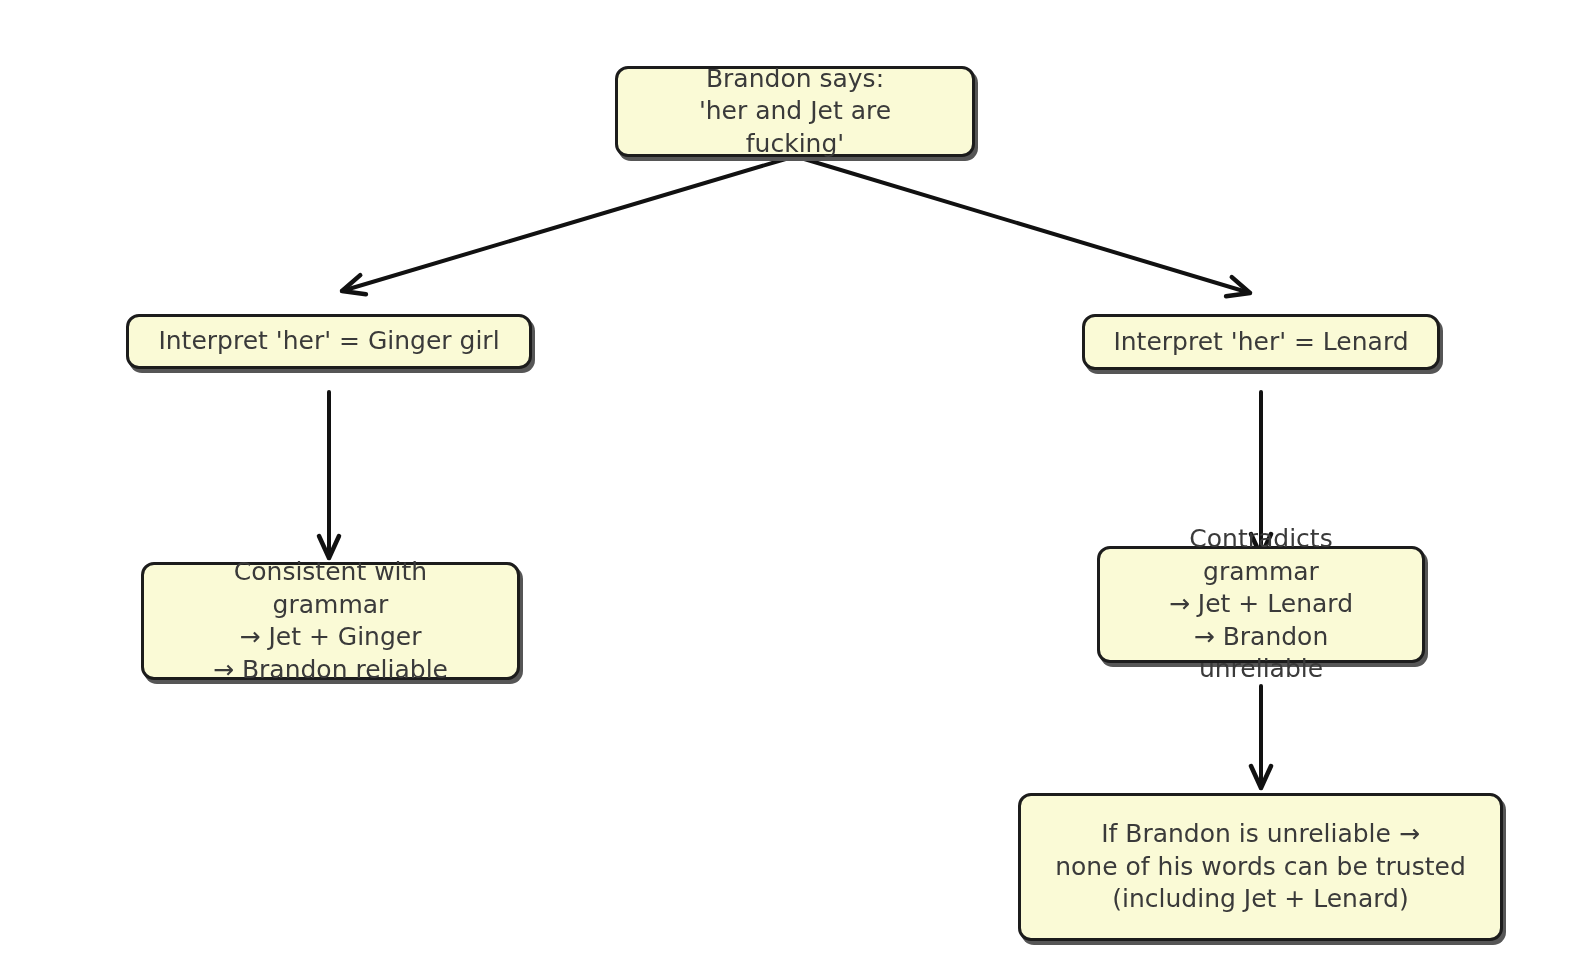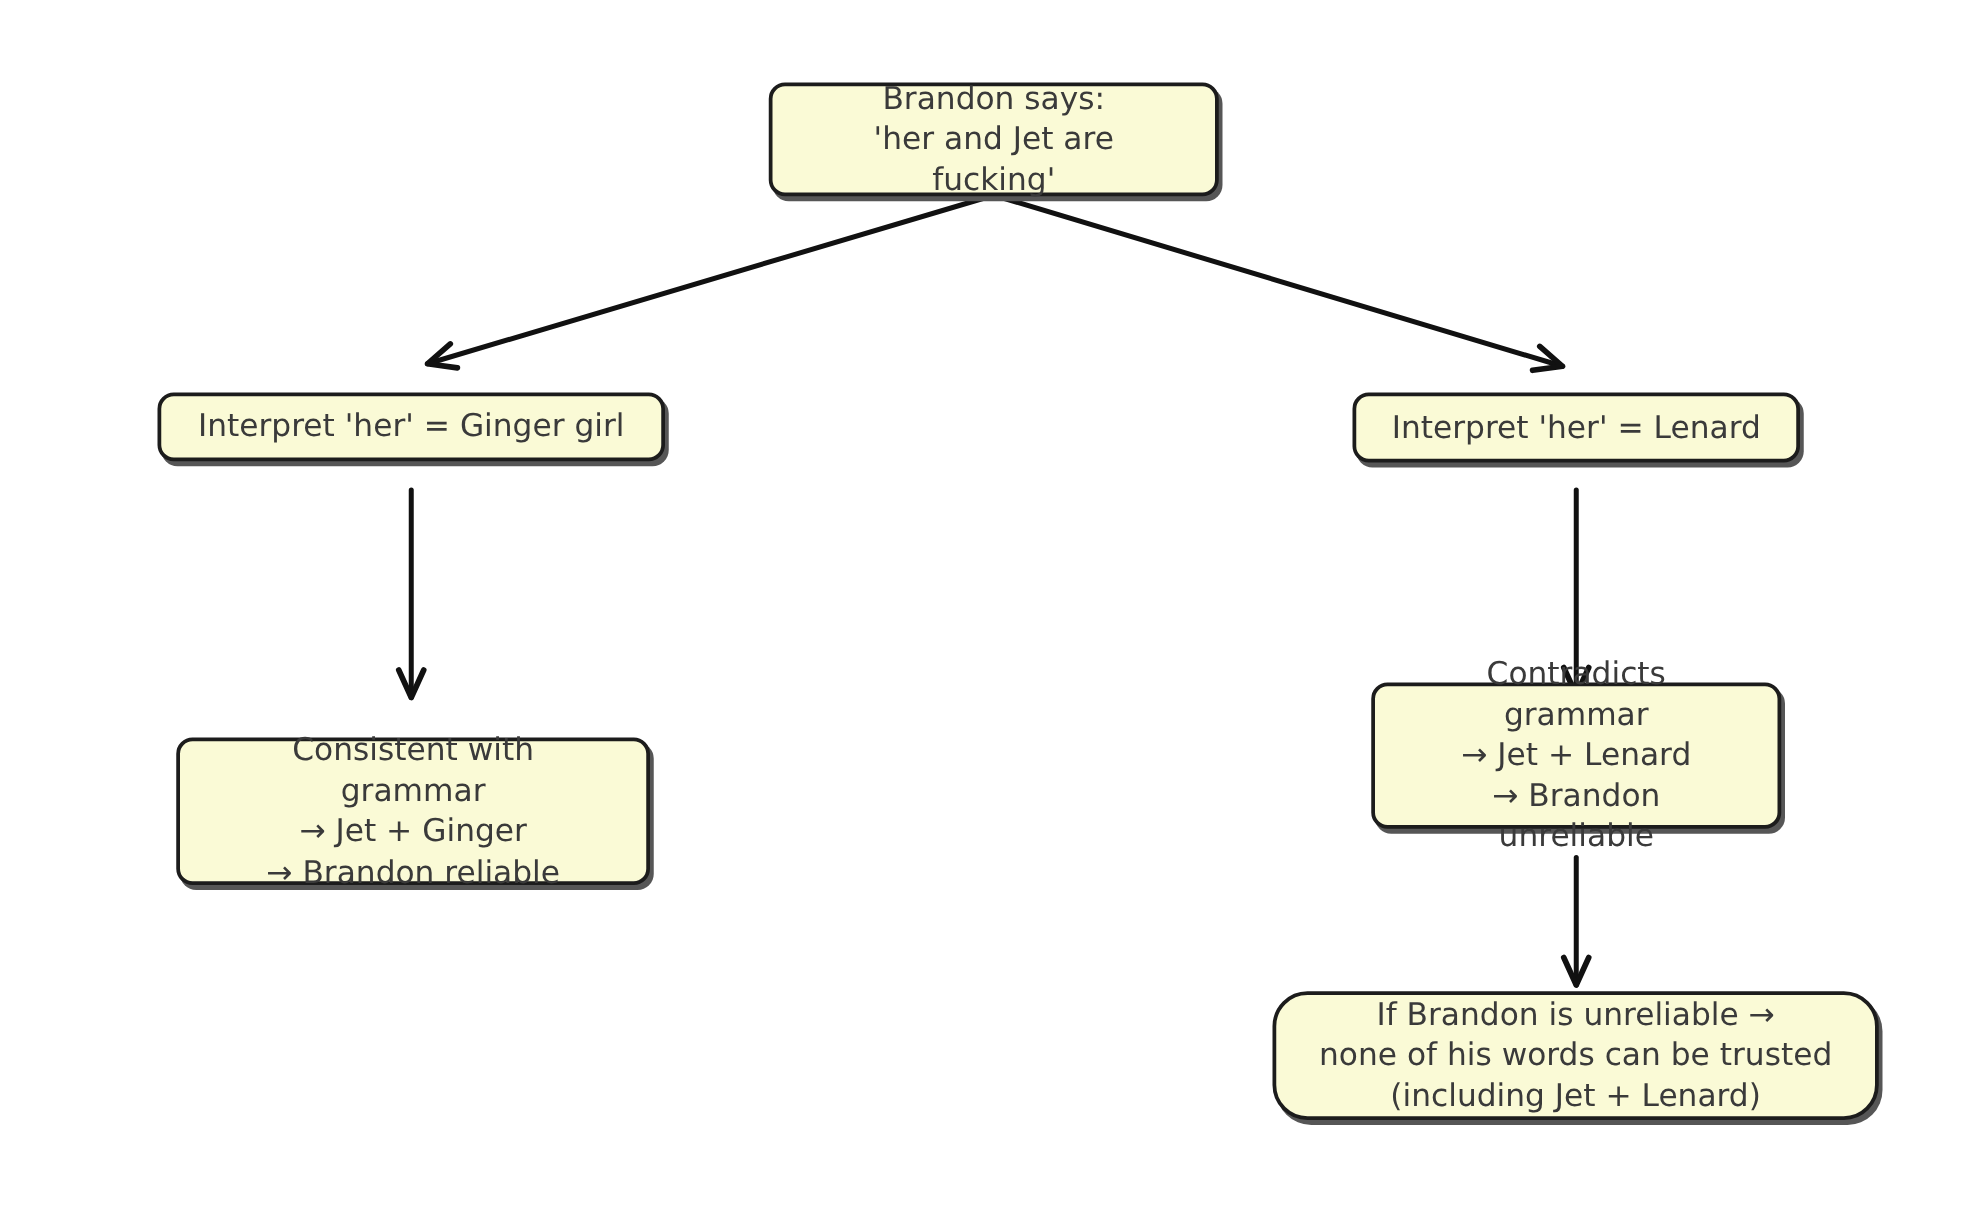--- a/index.html
+++ b/index.html
@@ -75,25 +75,25 @@
     <line x1="1261" y1="686" x2="1261" y2="788" marker-end="url(#arrow)"></line>
   </svg>
 
   <div class="node" style="left:615px; top:66px; width:360px; height:91px;">Brandon says:
 'her and Jet are fucking'</div>
 
   <div class="node" style="left:126px; top:314px; width:406px; height:55px;">Interpret 'her' = Ginger girl</div>
 
   <div class="node" style="left:1082px; top:314px; width:358px; height:56px;">Interpret 'her' = Lenard</div>
 
-  <div class="node" style="left:141px; top:562px; width:379px; height:118px;margin-top:28px;">Consistent with grammar
+  <div class="node" style="left:141px; top:562px; width:379px; height:118px;">Consistent with grammar
 → Jet + Ginger
 → Brandon reliable</div>
 
   <div class="node" style="left:1097px; top:546px; width:328px; height:117px;">Contradicts grammar
 → Jet + Lenard
 → Brandon unreliable</div>
 
-  <div class="node" style="left:1018px; top:793px; width:485px; height:103px;border-radius:28px;">If Brandon is unreliable →
+  <div class="node" style="left:1018px; top:793px; width:485px; height:148px;">If Brandon is unreliable →
 none of his words can be trusted
 (including Jet + Lenard)</div>
 
 </div>
 
 </body></html>

